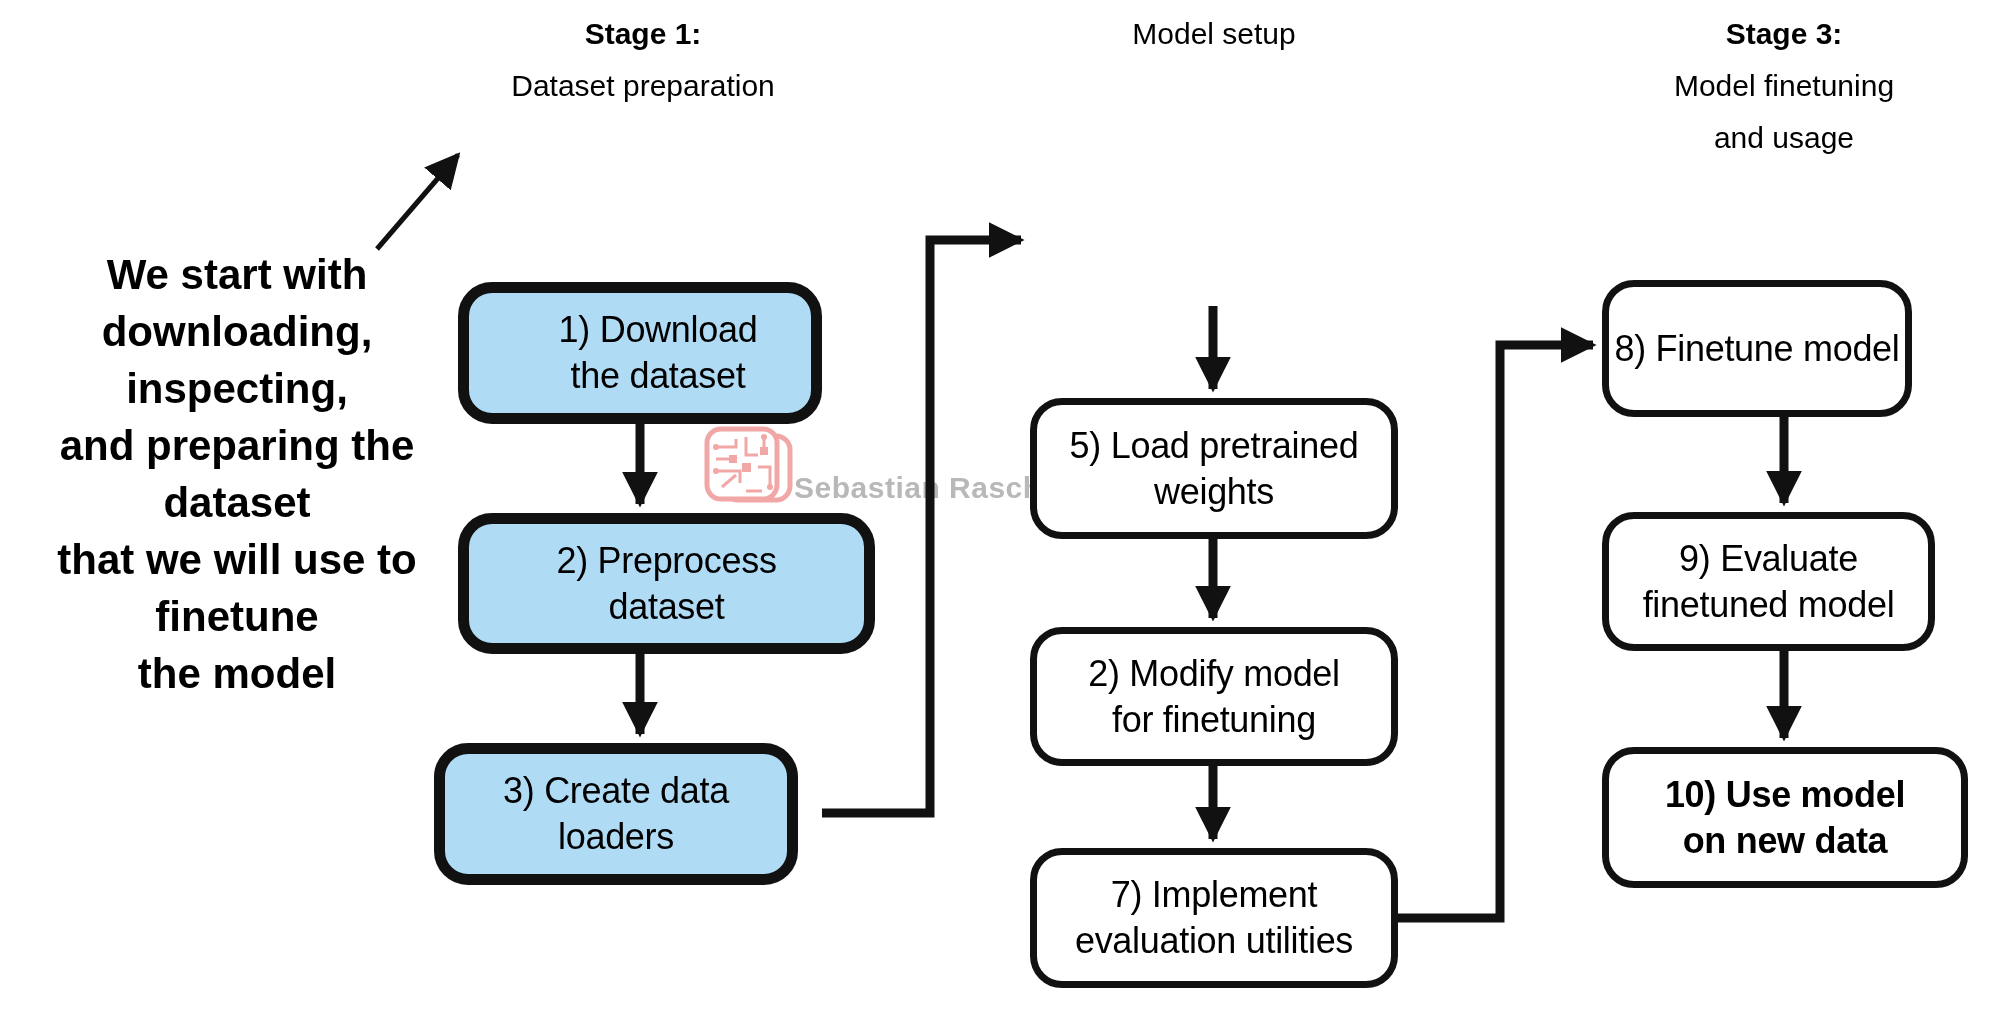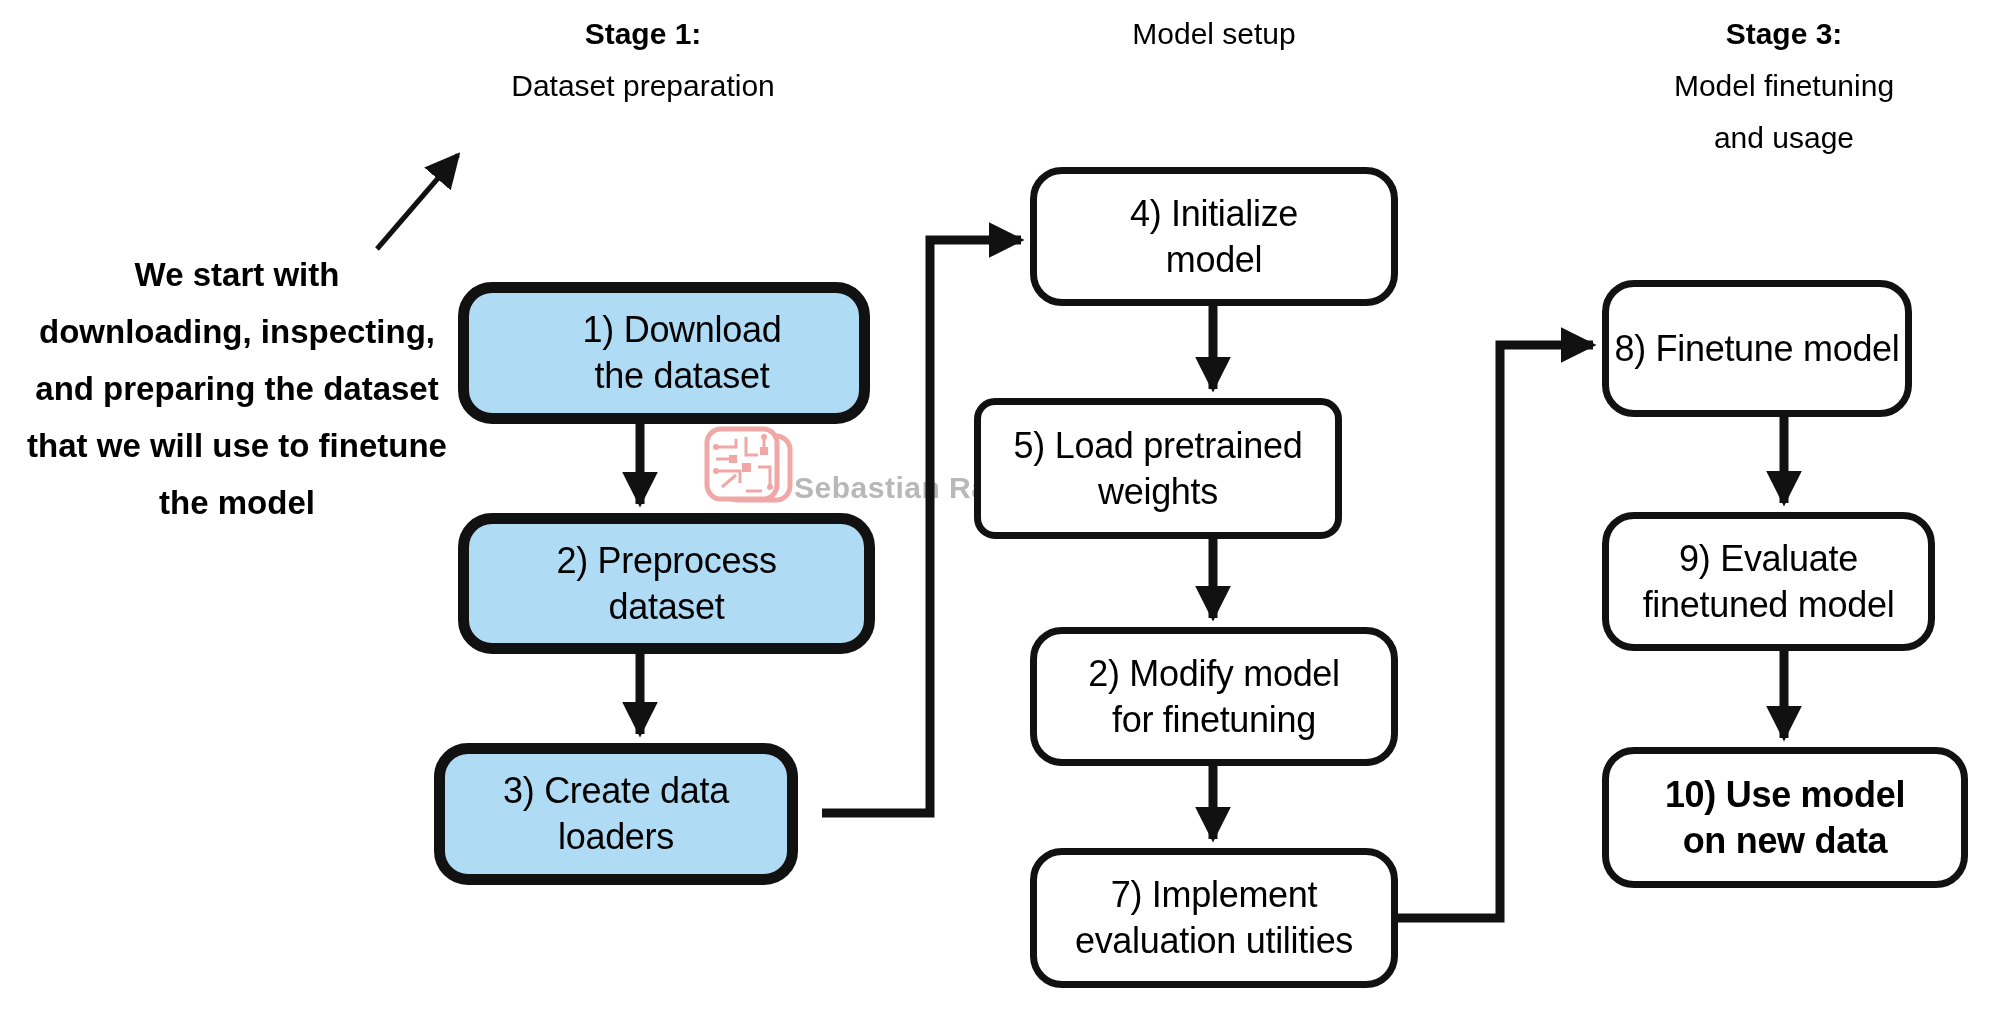--- a/index.html
+++ b/index.html
@@ -29,21 +29,21 @@
   #stage-title-3 { left: 1524px; }
 
   
   .annotation {
     position: absolute;
     left: 8px;
     top: 246px;
     width: 458px;
     text-align: center;
     font-weight: bold;
-    font-size: 33px;
+    font-size: 42px;
     line-height: 57px;
     white-space: pre-line;
   }
 
   
   .watermark-logo { position: absolute; left: 702px; top: 425px; }
   .watermark-text {
     position: absolute;
     left: 794px;
     top: 471px;
@@ -84,25 +84,25 @@
     letter-spacing: -0.3px;
     background: var(--node-fill-white, #fff);
     border: 7px solid var(--node-border, #111);
     border-radius: 32px;
   }
   .node.blue {
     background: var(--node-fill-blue, #b0dbf4);
     border-width: 11px;
     border-radius: 34px;
   }
-  #node-1  { left: 458px;  top: 282px; width: 412px; height: 142px; padding-left: 36px; }
+  #node-1  { left: 458px;  top: 282px; width: 364px; height: 142px; padding-left: 36px; }
   #node-2  { left: 458px;  top: 513px; width: 417px; height: 141px; }
   #node-3  { left: 434px;  top: 743px; width: 364px; height: 142px; }
   #node-4  { left: 1030px; top: 167px; width: 368px; height: 139px; }
-  #node-5  { left: 974px; top: 398px; width: 368px; height: 141px; border-radius: 21px; }
+  #node-5  { left: 1030px; top: 398px; width: 368px; height: 141px; }
   #node-6  { left: 1030px; top: 627px; width: 368px; height: 139px; }
   #node-7  { left: 1030px; top: 848px; width: 368px; height: 140px; }
   #node-8  { left: 1602px; top: 280px; width: 310px; height: 137px; }
   #node-9  { left: 1602px; top: 512px; width: 333px; height: 139px; }
   #node-10 { left: 1602px; top: 747px; width: 366px; height: 141px; font-weight: bold; }
 </style>
 </head>
 <body>
 
 <div class="canvas">
@@ -178,22 +178,20 @@
 and preparing the dataset
 that we will use to finetune
 the model</div>
 
   <div class="node blue" id="node-1">1) Download
 the dataset</div>
   <div class="node blue" id="node-2">2) Preprocess
 dataset</div>
   <div class="node blue" id="node-3">3) Create data
 loaders</div>
-  <div class="node" id="node-4">4) Initialize
-model</div>
   <div class="node" id="node-5">5) Load pretrained
 weights</div>
   <div class="node" id="node-6">2) Modify model
 for finetuning</div>
   <div class="node" id="node-7">7) Implement
 evaluation utilities</div>
   <div class="node" id="node-8">8) Finetune model</div>
   <div class="node" id="node-9">9) Evaluate
 finetuned model</div>
   <div class="node" id="node-10">10) Use model

